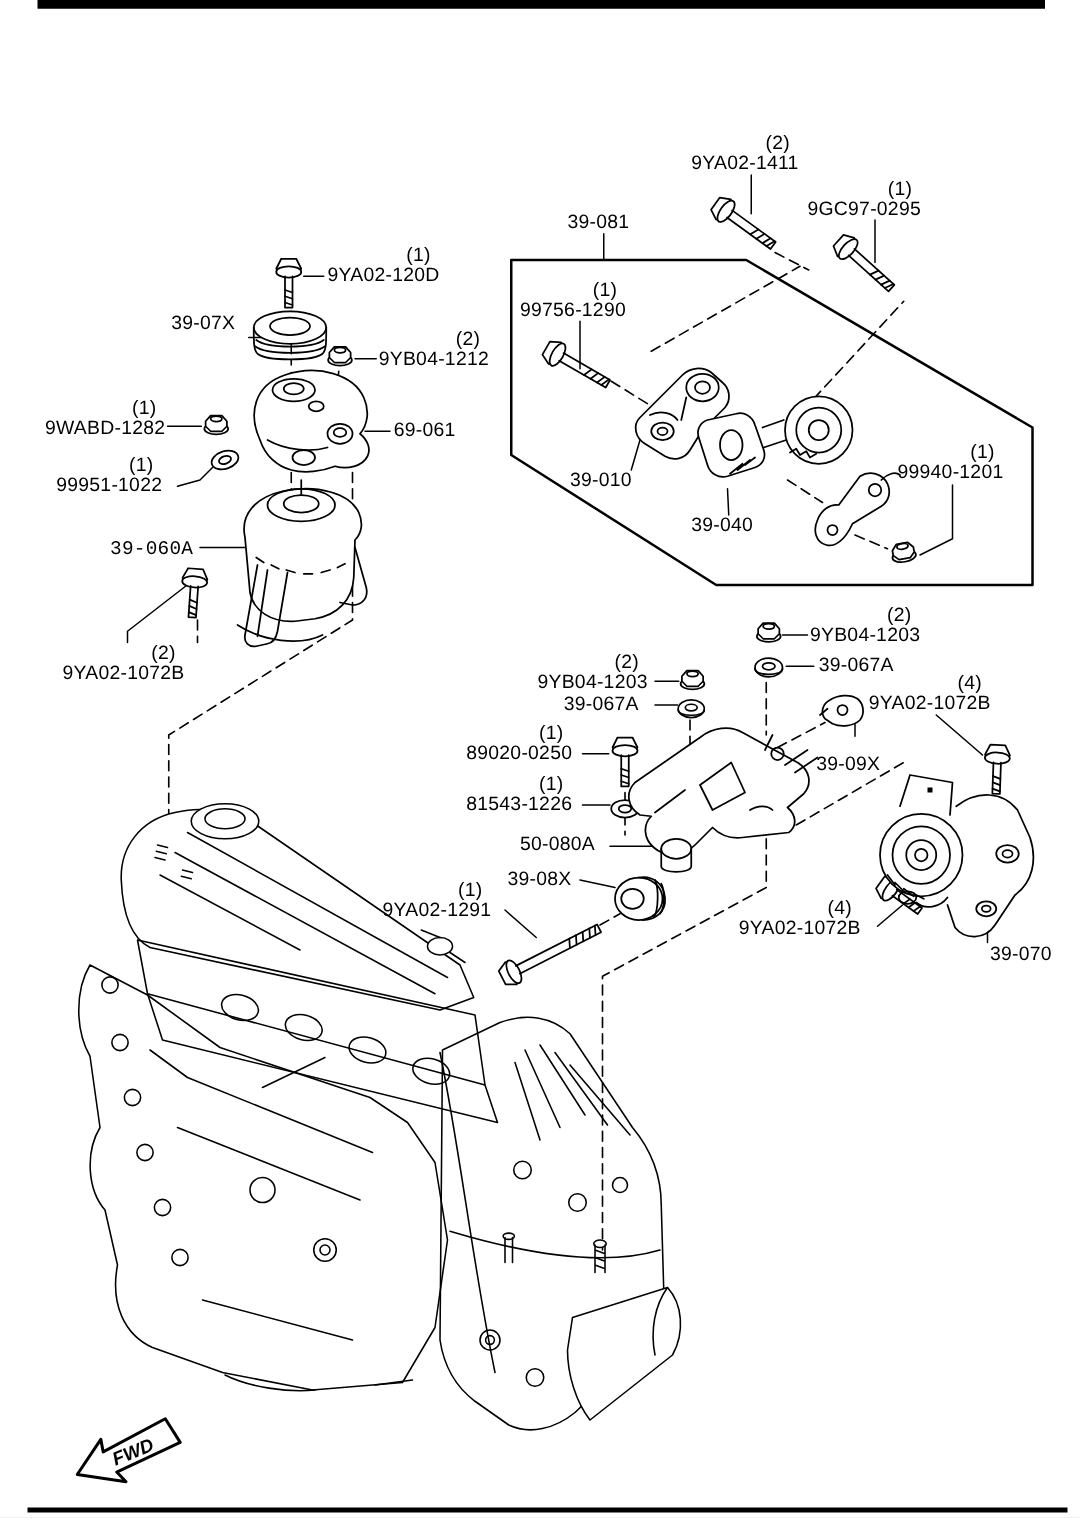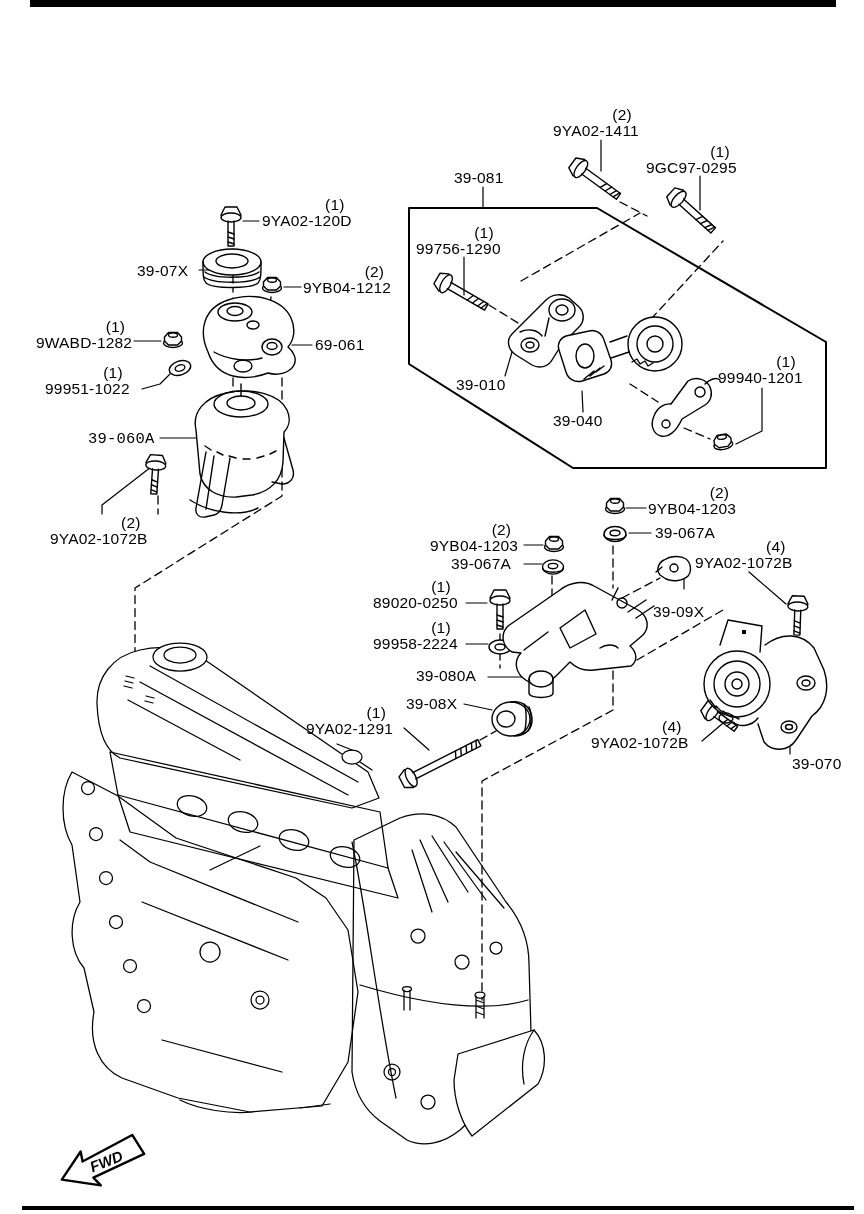--- a/index.html
+++ b/index.html
@@ -294,21 +294,21 @@
     <path d="M-42,2 L-14,-17 L-16,-7 L40,-13 L44,9 L-12,12 L-8,22 Z" fill="#fff" stroke="#000" stroke-width="2.4"></path>
     <text x="-11" y="7" font-size="15" font-style="italic" font-weight="bold" fill="#000" stroke="none" font-family="Liberation Sans, sans-serif">FWD</text>
   </g>
 </svg>
 
 <div id="labels-layer">
       <div class="plabel" style="left: 262px; top: 197px;">
         <span class="qty">(1)</span>
         <span class="pn">9YA02-120D</span>
       </div>
-      <div class="plabel" style="left: 137px; top: 263px; text-align: right;">
+      <div class="plabel" style="left: 137px; top: 251px; text-align: right;">
         <span class="pn">39-07X</span>
       </div>
       <div class="plabel" style="left: 303px; top: 264px;">
         <span class="qty">(2)</span>
         <span class="pn">9YB04-1212</span>
       </div>
       <div class="plabel" style="left: 36px; top: 319px;">
         <span class="qty">(1)</span>
         <span class="pn">9WABD-1282</span>
       </div>
@@ -364,24 +364,24 @@
       </div>
       <div class="plabel" style="left: 451px; top: 556px;">
         <span class="pn">39-067A</span>
       </div>
       <div class="plabel" style="left: 373px; top: 579px;">
         <span class="qty">(1)</span>
         <span class="pn">89020-0250</span>
       </div>
       <div class="plabel" style="left: 373px; top: 620px;">
         <span class="qty">(1)</span>
-        <span class="pn">99958-2224</span>
+        <span class="pn">81543-1226</span>
       </div>
       <div class="plabel" style="left: 416px; top: 668px;">
-        <span class="pn">39-080A</span>
+        <span class="pn">50-080A</span>
       </div>
       <div class="plabel" style="left: 406px; top: 696px;">
         <span class="pn">39-08X</span>
       </div>
       <div class="plabel" style="left: 306px; top: 705px;">
         <span class="qty">(1)</span>
         <span class="pn">9YA02-1291</span>
       </div>
       <div class="plabel" style="left: 653px; top: 604px;">
         <span class="pn">39-09X</span>

